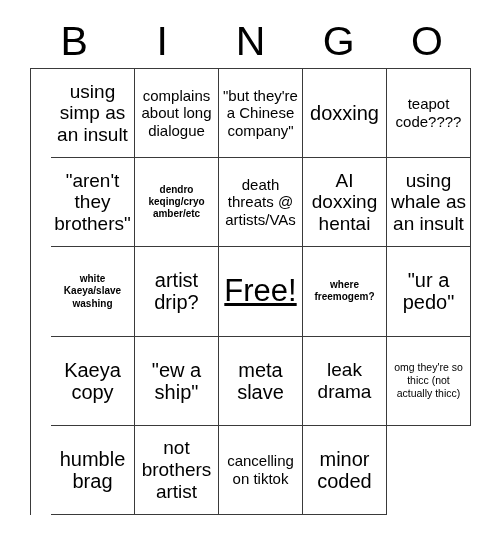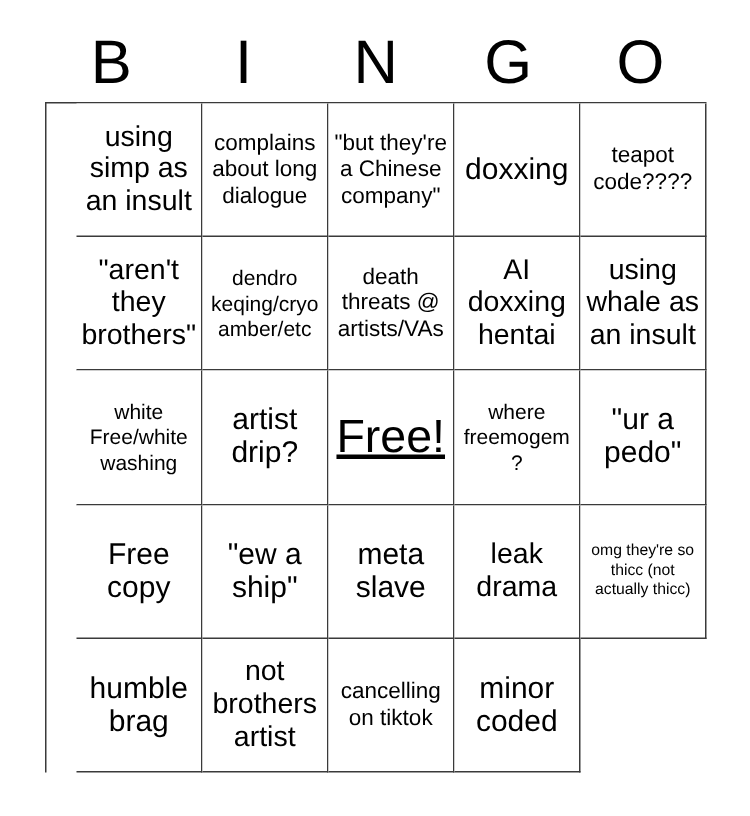--- a/index.html
+++ b/index.html
@@ -77,21 +77,21 @@
   .cell-text {
     display: block;
     width: 100%;
     line-height: 1.16;
     word-wrap: break-word;
     hyphens: none;
   }
 
   
   .fs-xs  { font-size: 10.5px; line-height: 1.25; }
-  .fs-sm  { font-size: 14px; line-height: 1.22; }
+  .fs-sm  { font-size: 10px; line-height: 1.22; font-weight: bold; }
   .fs-md  { font-size: 15px;   line-height: 1.18; }
   .fs-lg  { font-size: 19px;   line-height: 1.14; }
   .fs-xl  { font-size: 20px;   line-height: 1.10; }
   .fs-xxl { font-size: 31px;   line-height: 1.05; text-decoration: underline; }
 </style>
 </head>
 <body>
 
 <div id="bingo-card">
 
@@ -131,37 +131,37 @@
         <span class="cell-text fs-md">death threats @ artists/VAs</span>
       </div>
     <div class="bingo-cell">
         <span class="cell-text fs-lg">AI doxxing hentai</span>
       </div>
     <div class="bingo-cell">
         <span class="cell-text fs-lg">using whale as an insult</span>
       </div>
 
     <div class="bingo-cell">
-        <span class="cell-text fs-sm">white Free/white washing</span>
+        <span class="cell-text fs-sm">white Kaeya/slave washing</span>
       </div>
     <div class="bingo-cell">
         <span class="cell-text fs-xl">artist drip?</span>
       </div>
     <div class="bingo-cell">
         <span class="cell-text fs-xxl">Free!</span>
       </div>
     <div class="bingo-cell">
         <span class="cell-text fs-sm">where freemogem?</span>
       </div>
     <div class="bingo-cell">
         <span class="cell-text fs-xl">"ur a pedo"</span>
       </div>
 
     <div class="bingo-cell">
-        <span class="cell-text fs-xl">Free copy</span>
+        <span class="cell-text fs-xl">Kaeya copy</span>
       </div>
     <div class="bingo-cell">
         <span class="cell-text fs-xl">"ew a ship"</span>
       </div>
     <div class="bingo-cell">
         <span class="cell-text fs-xl">meta slave</span>
       </div>
     <div class="bingo-cell">
         <span class="cell-text fs-lg">leak drama</span>
       </div>

